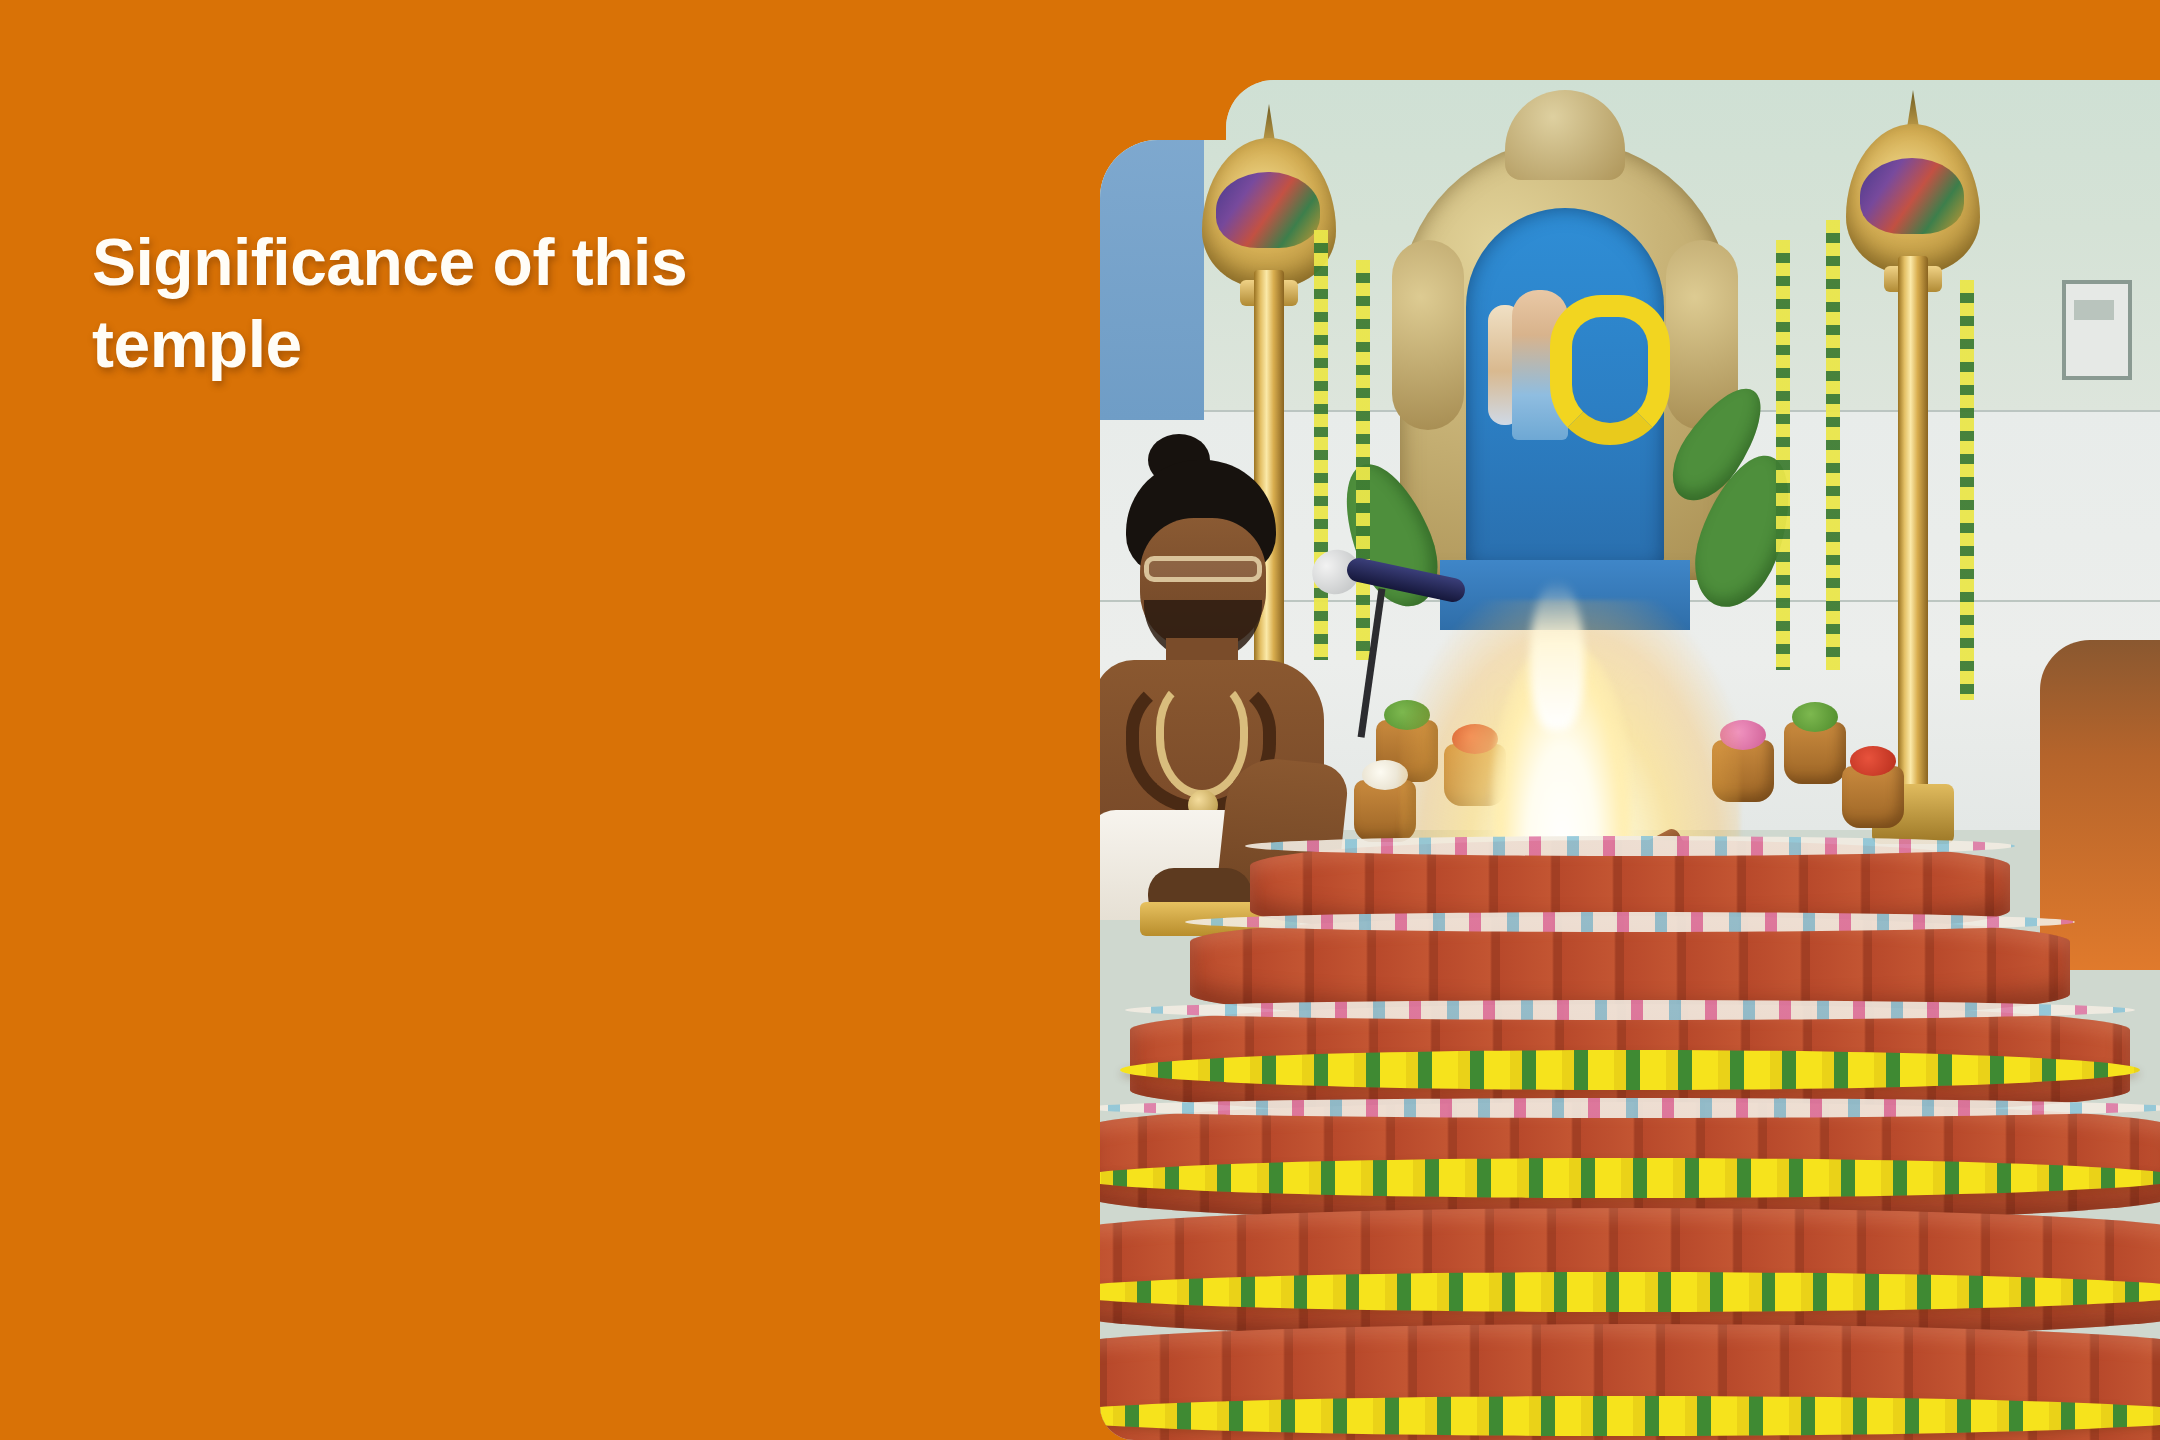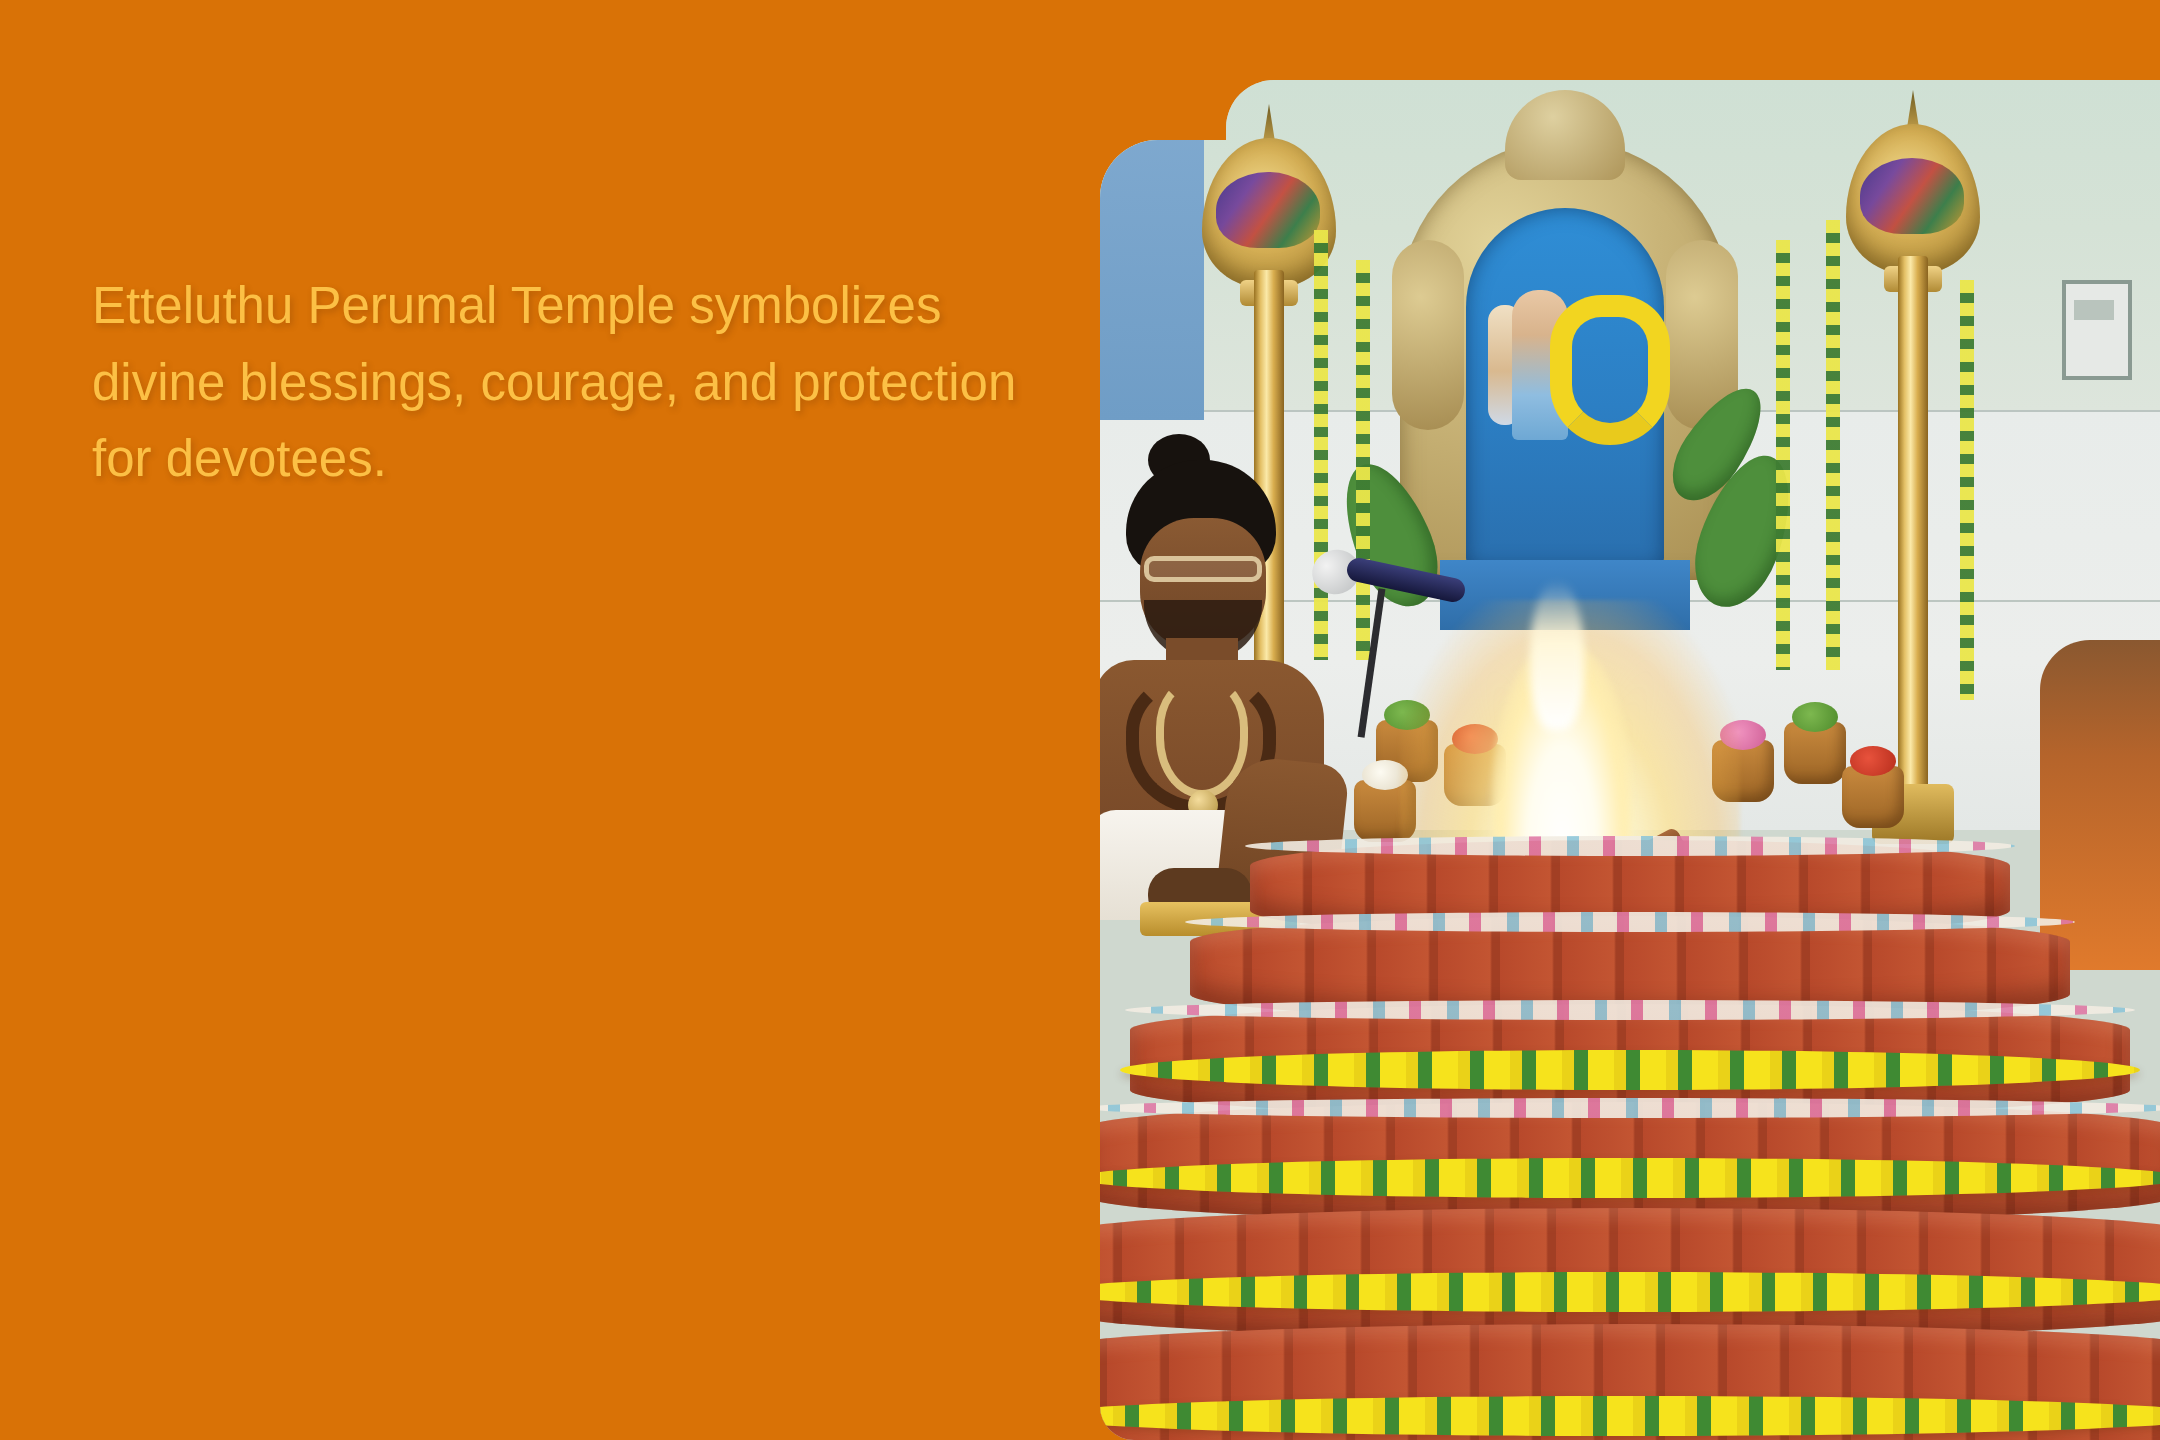--- a/index.html
+++ b/index.html
@@ -371,21 +371,21 @@
     position:absolute; height:26px; border-radius:8px;
     background:linear-gradient(180deg,#a96a3c,#6d3d1d);
   }
 </style>
 </head>
 <body>
 
 <div class="slide">
 
   <div class="text-col">
-    <p class="body-copy">Etteluthu Perumal Temple symbolizes divine blessings, courage, and protection for devotees.</p>
+    <h1 class="heading">Significance of this temple</h1>
   </div>
 
   <div class="photo-stack">
 
     <div class="panel-back">
       <div class="photo">
         <div class="ph-inner">
 
           <div class="wall-upper"></div>
           <div class="wall-tile"></div>

